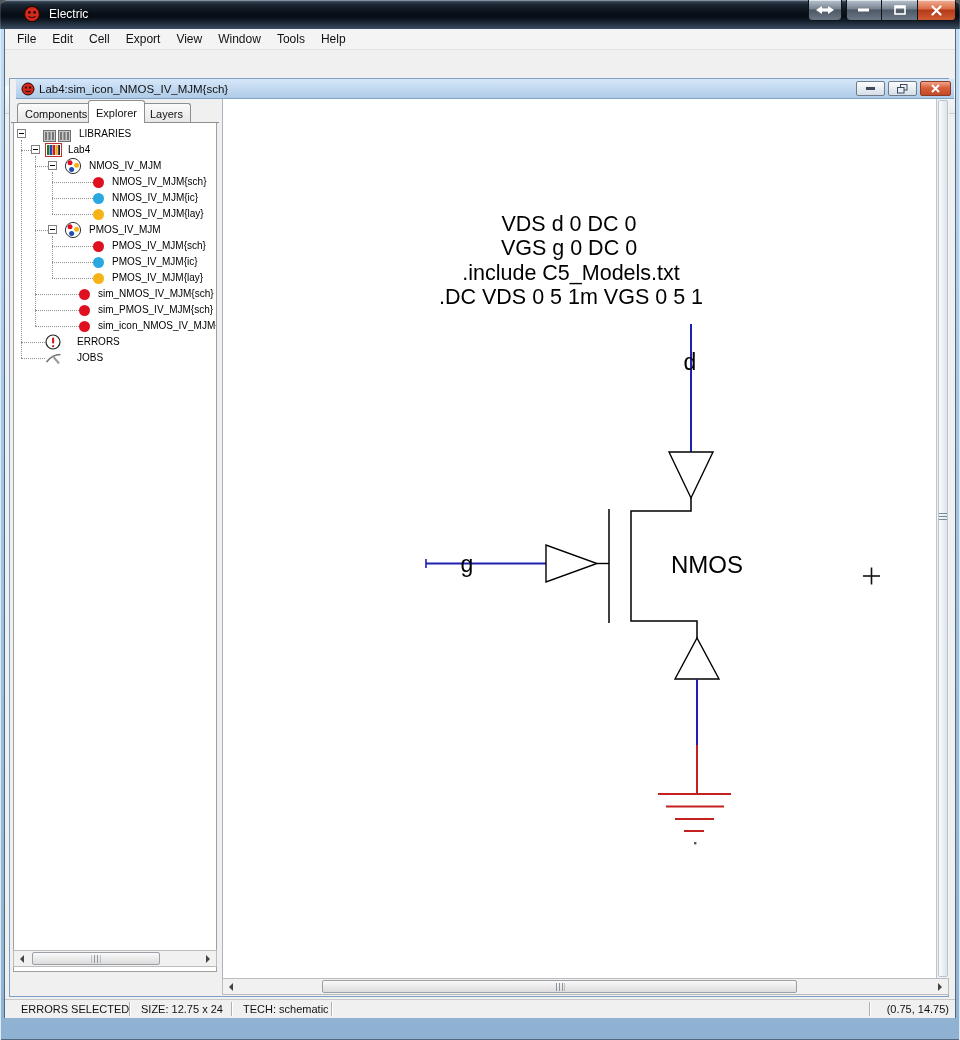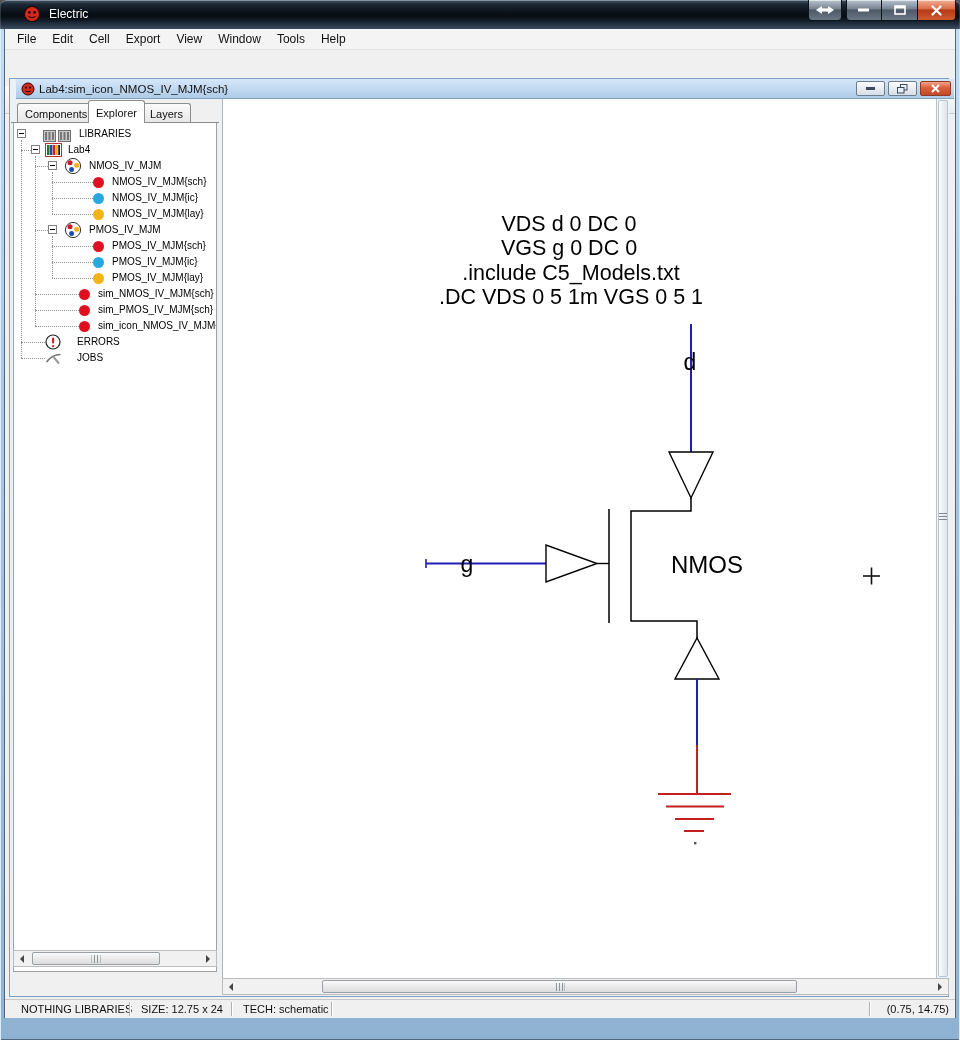--- a/index.html
+++ b/index.html
@@ -533,21 +533,21 @@
           <span class="sb-arrow" style="right:0;">
               <span class="arr-r"></span>
             </span>
           <span class="sb-thumb" style="left:99px;width:475px;">
               <span class="grip-h"></span>
             </span>
         </div>
       </div>
 
       <div class="statusbar">
-        <span class="sb-cell" style="left:16px;">NOTHING LIBRARIES</span>
+        <span class="sb-cell" style="left:16px;">ERRORS SELECTED</span>
         <span class="sb-sep" style="left:124px;"></span>
         <span class="sb-cell" style="left:136px;">SIZE: 12.75 x 24</span>
         <span class="sb-sep" style="left:226px;"></span>
         <span class="sb-cell" style="left:238px;">TECH: schematic</span>
         <span class="sb-sep" style="left:326px;"></span>
         <span class="sb-sep" style="left:864px;"></span>
         <span class="sb-cell" style="left:868px;width:76px;text-align:right;">(0.75, 14.75)</span>
       </div>
 
     </div>

